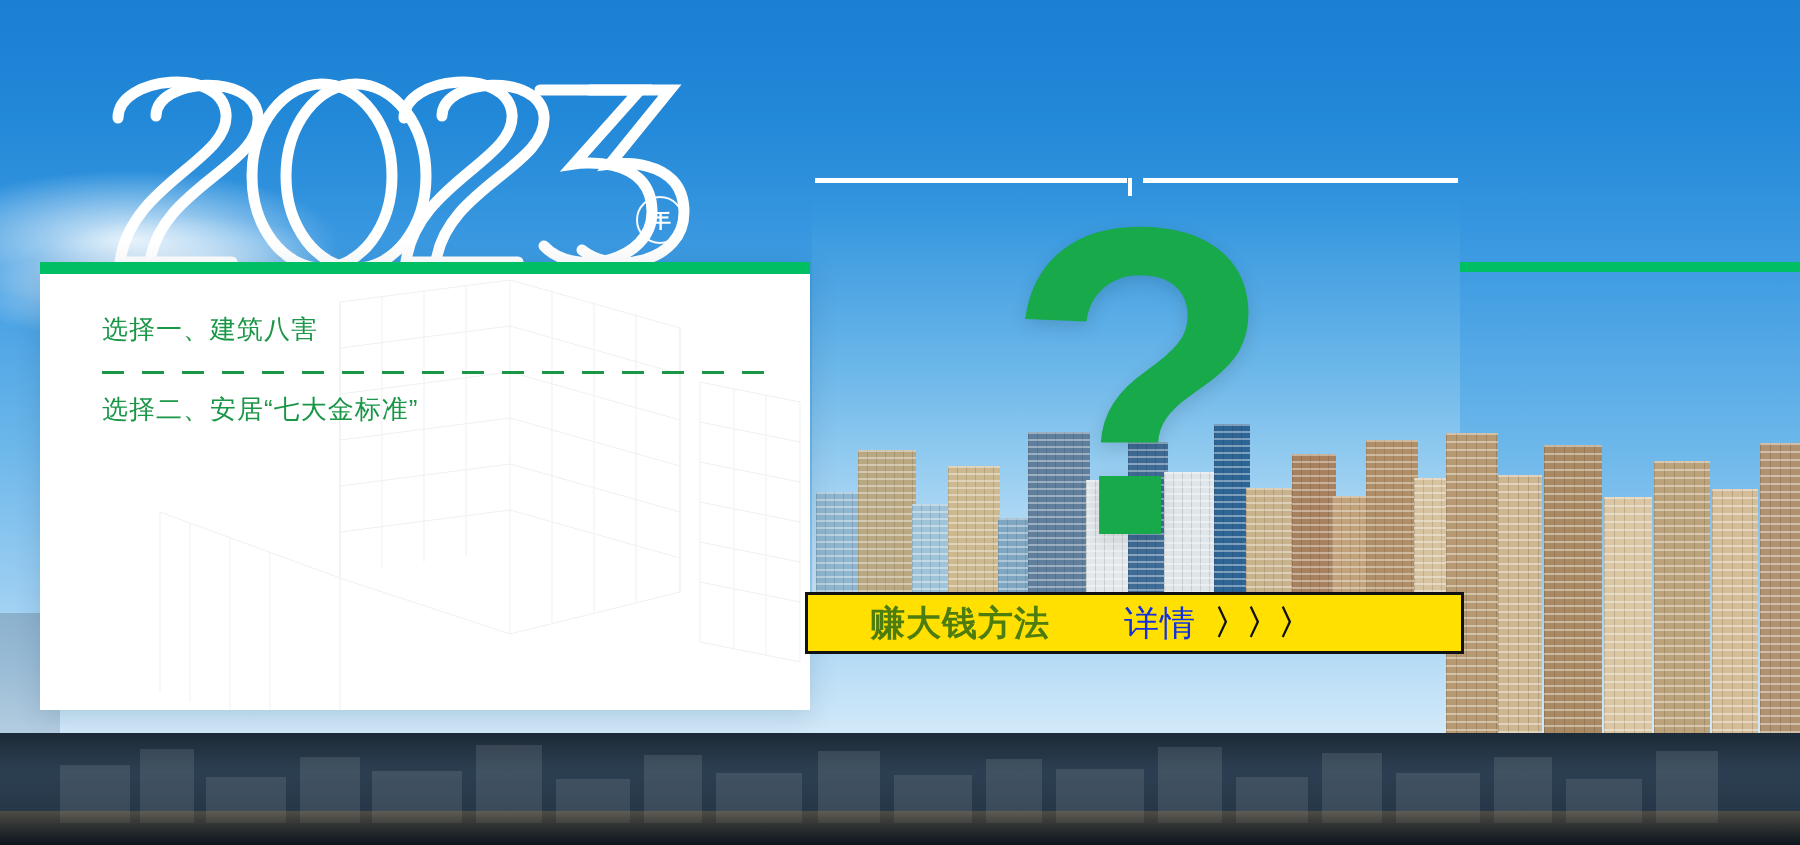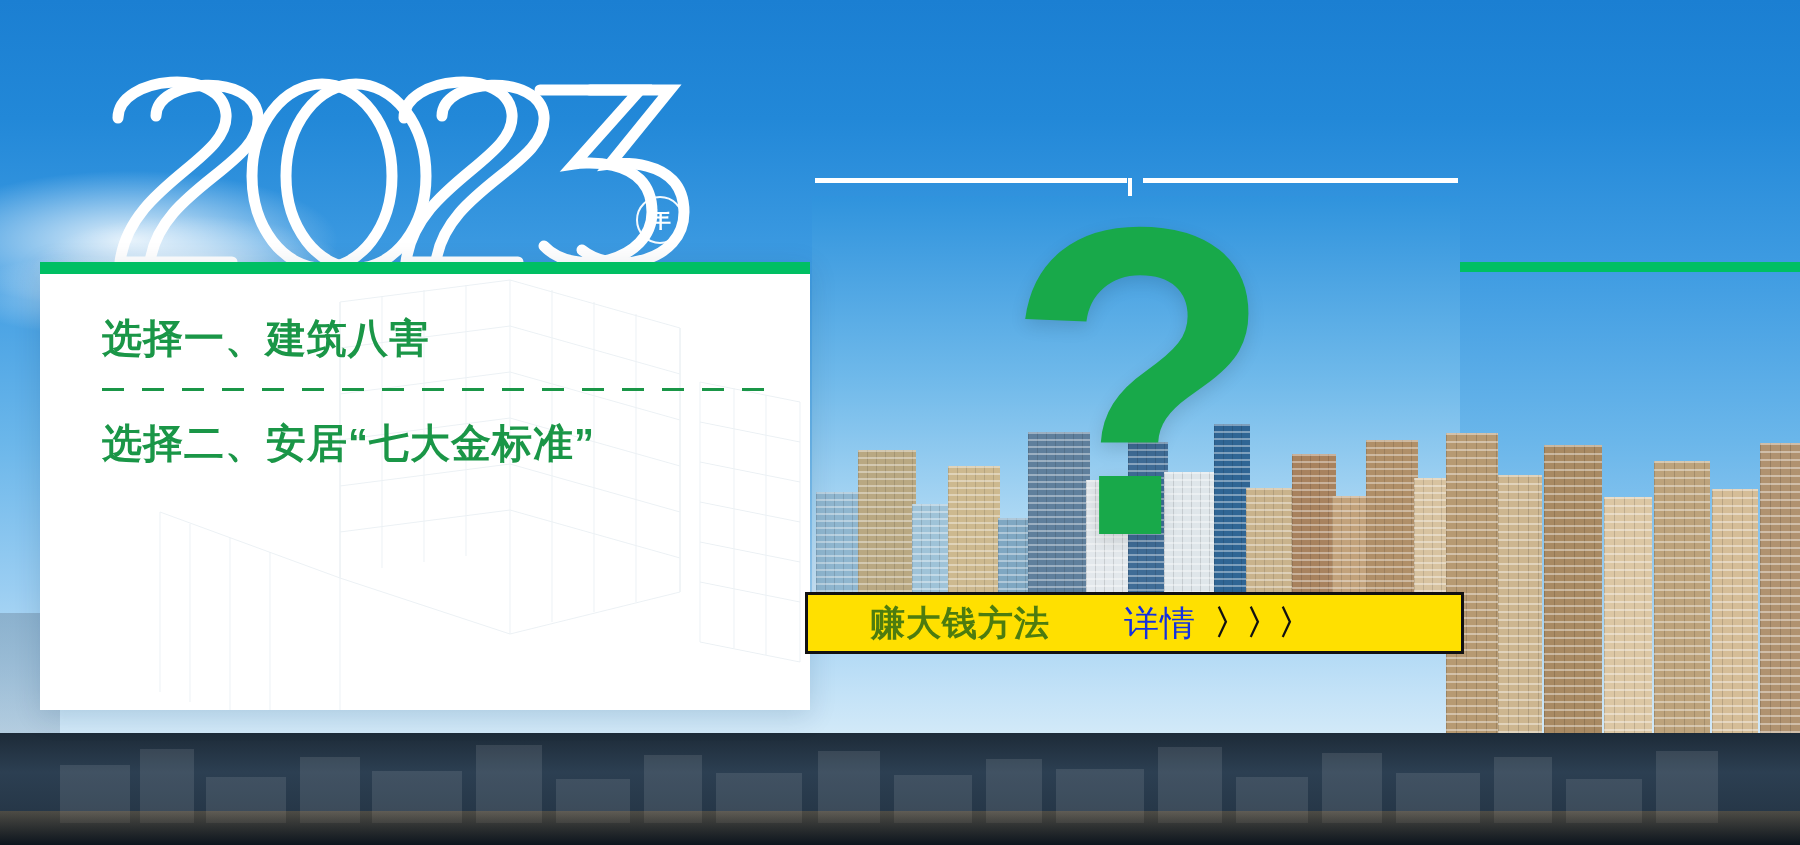--- a/index.html
+++ b/index.html
@@ -137,36 +137,36 @@
     box-shadow:0 6px 26px rgba(0,40,80,.14);
   }
   .card-top { position:absolute; left:0; top:0; width:100%; height:12px; background:#00bf63; }
 
   
   .blueprint { position:absolute; inset:0; opacity:.5; pointer-events:none; }
 
   .card-body { position:absolute; left:62px; top:52px; right:28px; }
 
   .opt-title {
-    color:#1a9647; font-size:40px; font-weight:700; letter-spacing:1px;
+    color:#1a9647; font-size:26px; font-weight:400; letter-spacing:1px;
     line-height:1.2; white-space:nowrap;
   }
   .opt-text {
     margin-top:16px;
     font-size:21px; line-height:1.72; color:#1d1d1d;
     letter-spacing:.2px;
   }
   .opt-text .hi { color:#1a9647; }
 
   .divider {
     margin:26px 0 0 0; height:3px;
     background-image:linear-gradient(to right,#1a9647 0 22px, rgba(0,0,0,0) 22px 40px);
     background-size:40px 3px; background-repeat:repeat-x;
   }
-  .sect2 { margin-top:28px; }
+  .sect2 { margin-top:20px; }
 
   
   .bottom-strip {
     position:absolute; left:0; bottom:0; width:1800px; height:112px;
     background:linear-gradient(to bottom,#1d2b38 0%,#2c3f52 35%,#21303f 100%);
     overflow:hidden; z-index:2;
   }
   .bs-b { position:absolute; bottom:22px; background:rgba(255,255,255,.10); }
   .bs-glow { position:absolute; bottom:0; left:0; right:0; height:34px;
     background:linear-gradient(to bottom, rgba(255,170,60,.18), rgba(10,18,26,.9)); }

